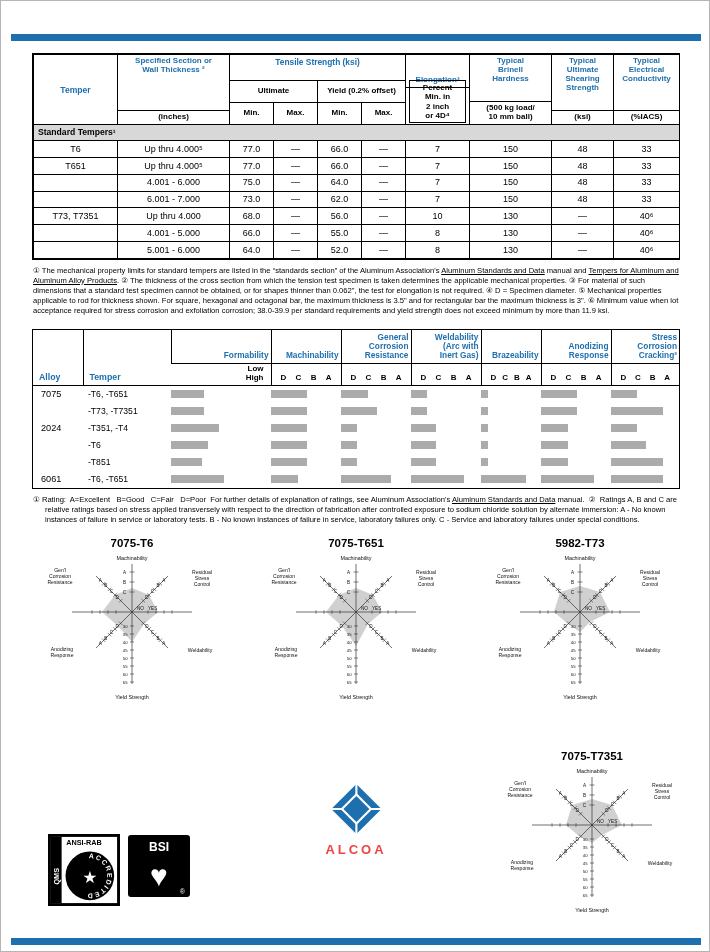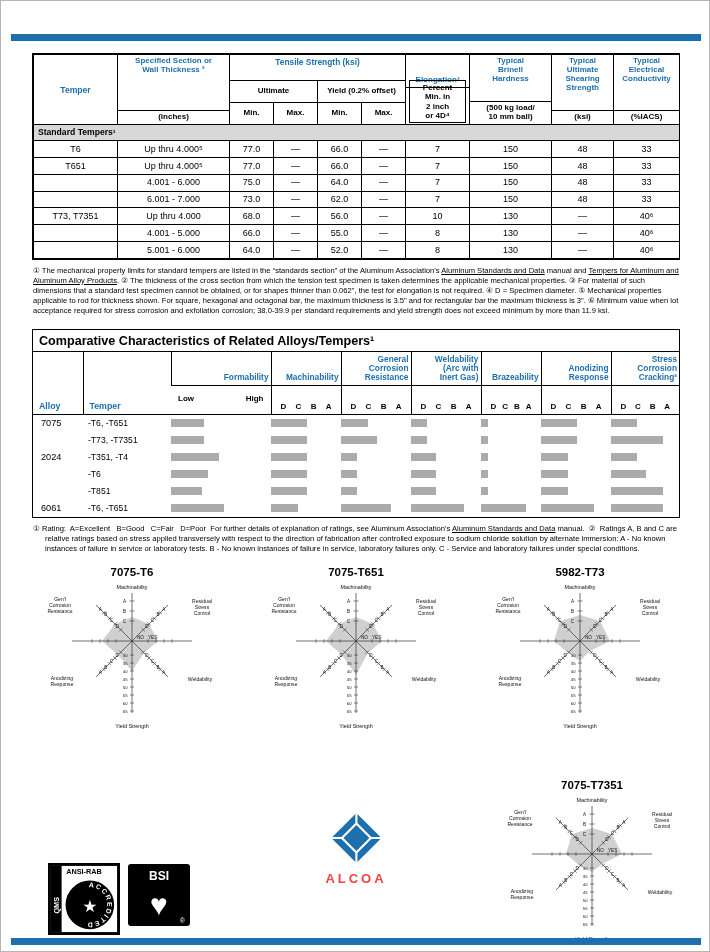--- a/index.html
+++ b/index.html
@@ -35,21 +35,21 @@
   .fn{font-size:7.6px;line-height:1.32;margin:6px 1px 13px;}
   .fn .u{text-decoration:underline;}
   .fn2{padding-left:12px;text-indent:-12px;margin-bottom:9px;}
 
   
   #table2 thead th{vertical-align:bottom;font-size:8.3px;line-height:1.12;padding:3px 2px 2px;border-left:0.9px solid #000;text-align:right;}
   #table2 thead th:first-child{border-left:none;}
   #table2 thead tr.h1 th{border-bottom:0.9px solid #000;}
   #table2 thead tr.h2 th{border-bottom:1.2px solid #000;padding:1px 2px 2px;}
   #table2 th.corner{text-align:left;padding-left:6px;padding-bottom:2px;border-bottom:1.2px solid #000;font-size:8.8px;}
-  .lowhigh{display:flex;justify-content:space-between;padding:8px 5px;font-weight:bold;font-size:8px;color:#000;}
+  .lowhigh{display:flex;justify-content:space-between;padding:0 5px;font-weight:bold;font-size:8px;color:#000;flex-direction:column;}
   .scale{display:flex;justify-content:space-between;padding:0 7px;font-weight:bold;font-size:8px;color:#000;}
   #table2 tbody td{padding:3.5px 2px;font-size:8.6px;vertical-align:middle;}
   #table2 td.alloycell{padding-left:8px;font-size:9.2px;}
   #table2 td.tempercell{padding-left:5px;}
   #table2 td.barcell{padding:3.5px 8px 3.5px 0;}
   .bar{height:7.5px;background:#ababab;}
 
   
   .diagrams{display:flex;justify-content:space-between;margin-top:12px;}
   .diagram{width:200px;}
@@ -220,21 +220,20 @@
               <td>—</td>
               <td>40⁶</td>
             </tr>
           </tbody>
       </table>
     </section>
 
     <p class="fn" id="footnote1"><span>① The mechanical property limits for standard tempers are listed in the “standards section” of the Aluminum Association's </span><span class="u">Aluminum Standards and Data</span><span> manual and </span><span class="u">Tempers for Aluminum and Aluminum Alloy Products</span><span>. ② The thickness of the cross section from which the tension test specimen is taken determines the applicable mechanical properties. ③ For material of such dimensions that a standard test specimen cannot be obtained, or for shapes thinner than 0.062", the test for elongation is not required. ④ D = Specimen diameter. ⑤ Mechanical properties applicable to rod for thickness shown. For square, hexagonal and octagonal bar, the maximum thickness is 3.5" and for rectangular bar the maximum thickness is 3". ⑥ Minimum value when lot acceptance required for stress corrosion and exfoliation corrosion; 38.0-39.9 per standard requirements and yield strength does not exceed minimum by more than 11.9 ksi.</span></p>
 
     <section class="tbox">
-      <h2>Comparative Characteristics of Related Alloys/Tempers¹</h2>
       <table id="table2">
         <colgroup>
           <col style="width:50px">
             <col style="width:88px">
             <col style="width:100px">
           <col style="width:70px">
             <col style="width:70px">
             <col style="width:70px">
           <col style="width:60px">
             <col style="width:70px">

